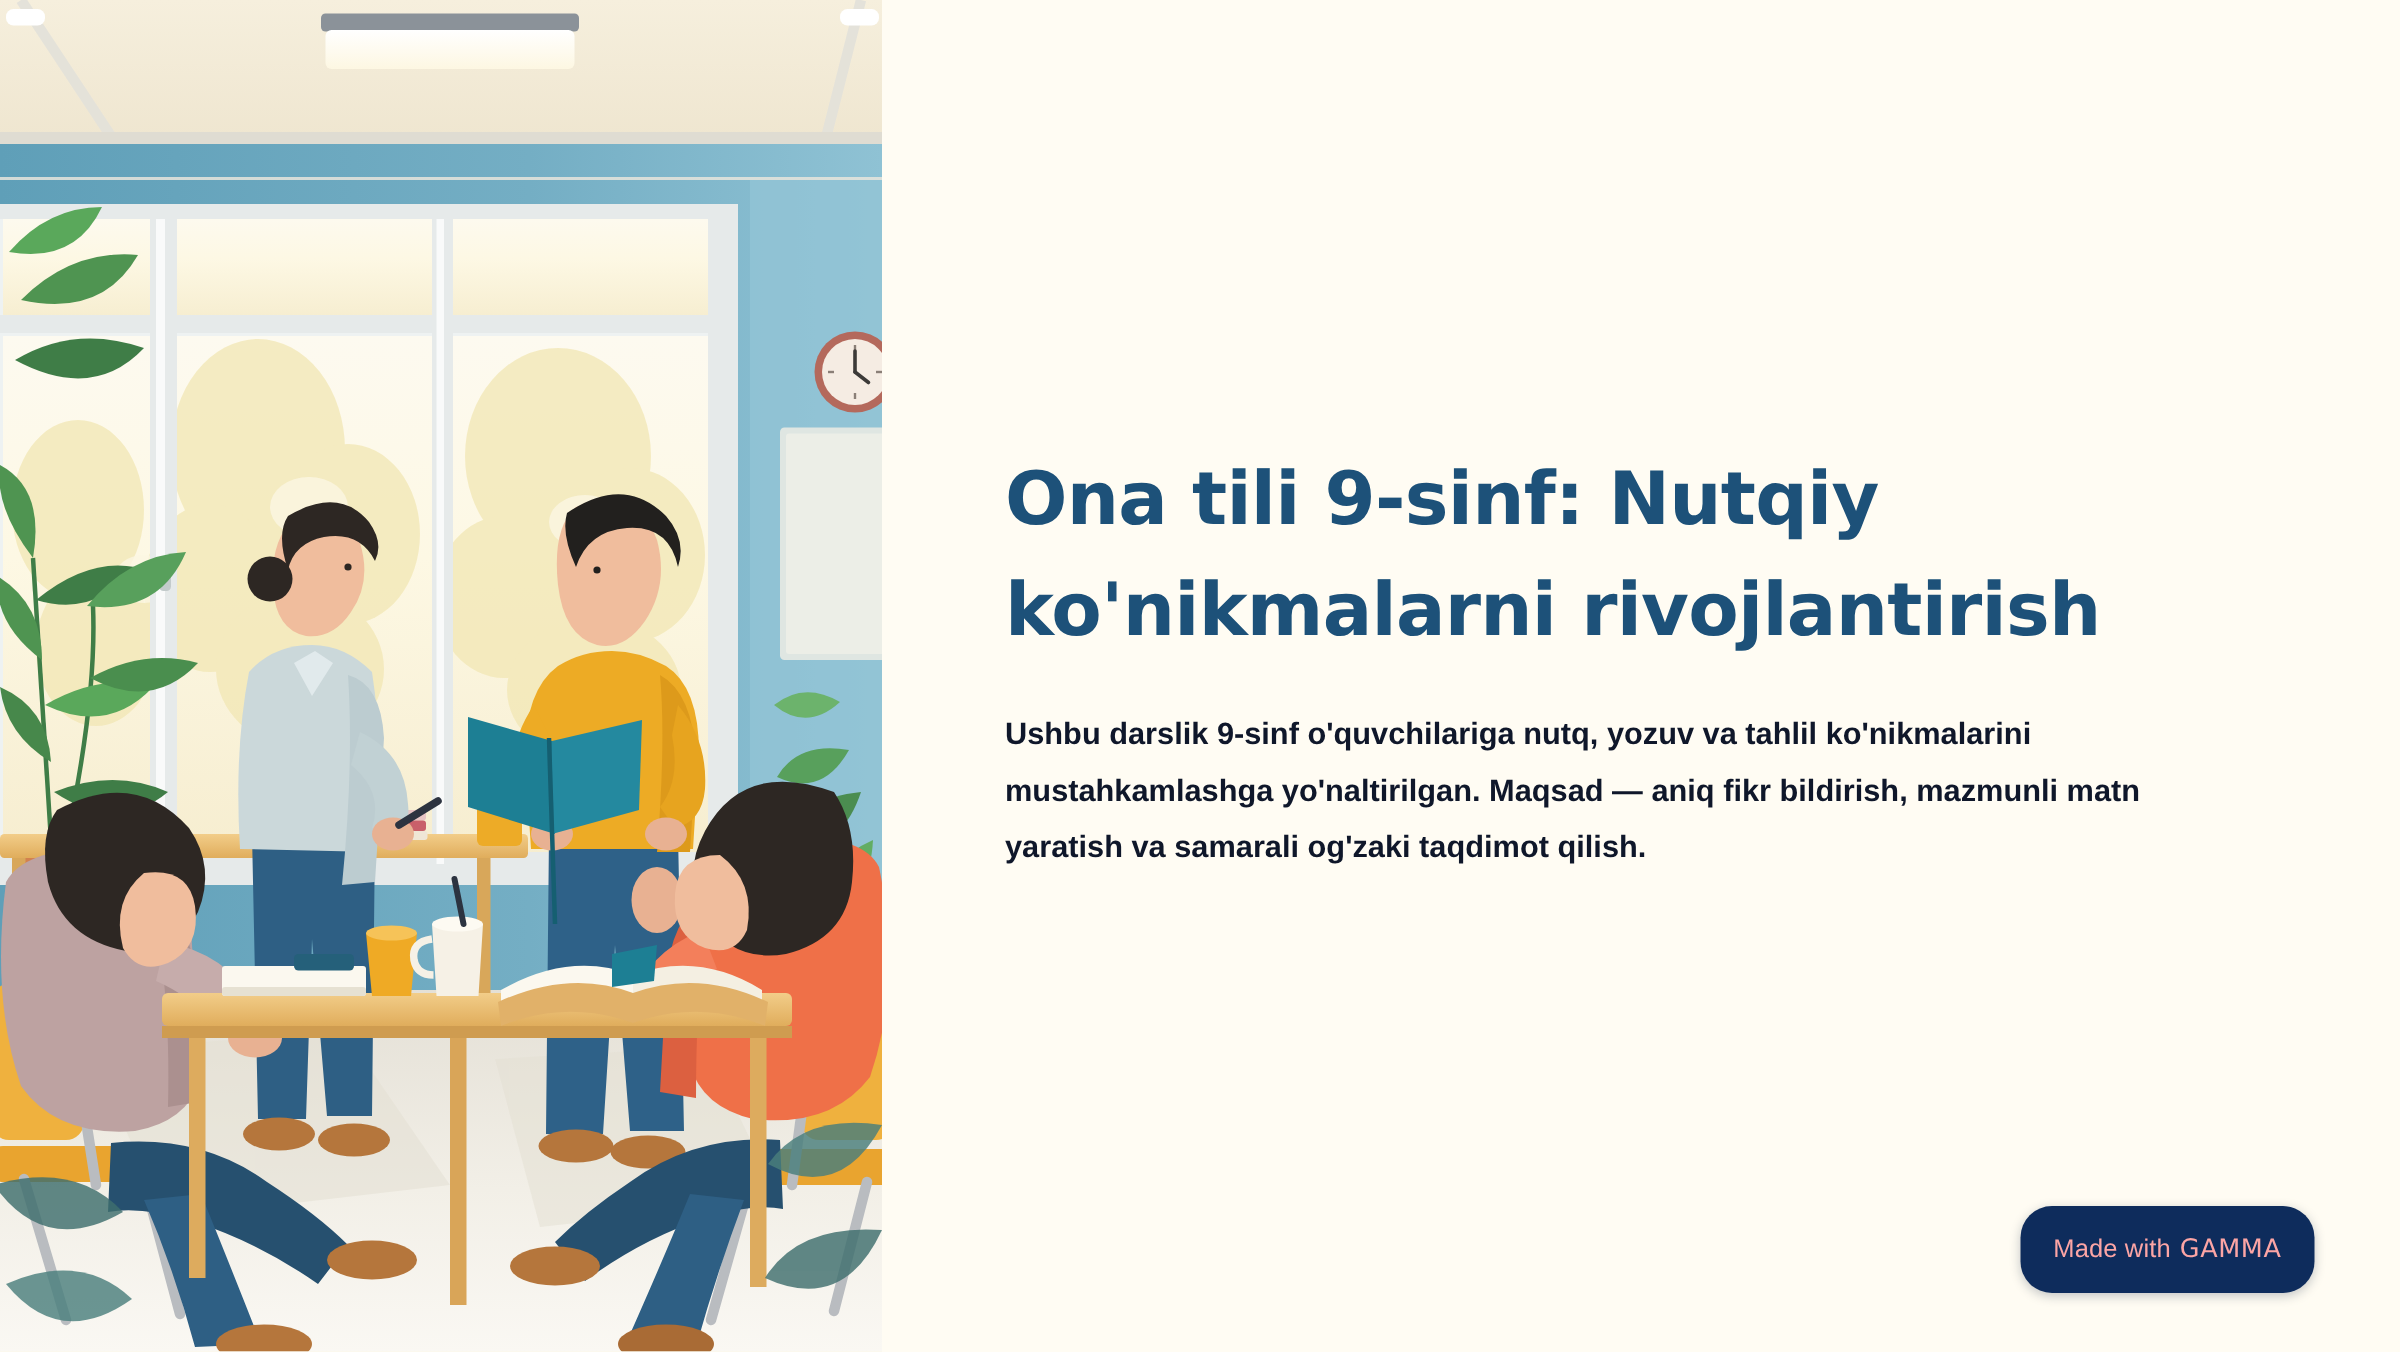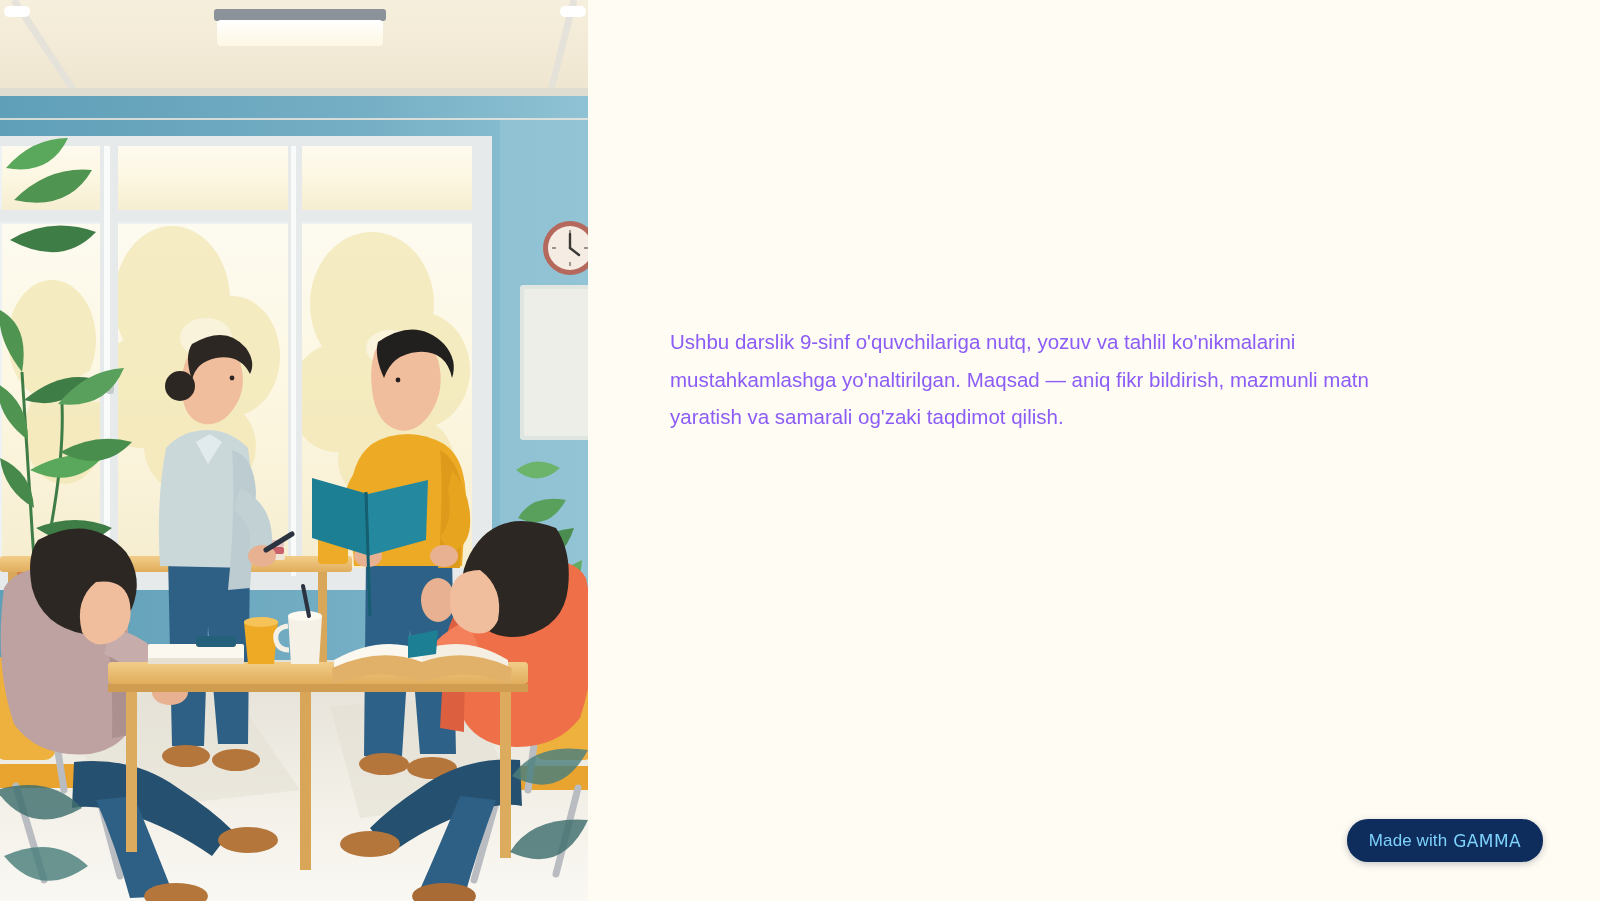--- a/index.html
+++ b/index.html
@@ -47,35 +47,35 @@
     font-weight:700;
     letter-spacing:-0.5px;
     color:#1d5179;
     white-space:pre-line;
   }
   .slide-body {
     margin-top:27px;
     font-family:"Liberation Sans", sans-serif;
     font-size:20.5px;
     line-height:37.5px;
-    font-weight:400;
-    color:#8b5cf6;
+    font-weight:700;
+    color:#0f172a;
     max-width:768px;
   }
 
   
   .gamma-badge {
     position:absolute;
     right:57px;
     bottom:39px;
-    height:43px;
+    height:58px;
     padding:0 22px;
     border-radius:21px;
     background:#0e2c5c;
-    color:#7dd3fc;
+    color:#fca5a5;
     display:flex;
     align-items:center;
     gap:6px;
     box-shadow:0 2px 7px rgba(10,30,60,0.25);
     cursor:pointer;
     user-select:none;
   }
   .gamma-made {
     font-family:"Liberation Sans", sans-serif;
     font-size:17px;
@@ -406,20 +406,21 @@
         <path d="M-4 790 q54 -16 86 18 q-52 30 -86 -18Z"></path>
         <path d="M4 856 q50 -22 84 10 q-48 34 -84 -10Z" fill="#4a7f7c"></path>
         <path d="M588 750 q-52 -8 -76 26 q48 26 76 -26Z" fill="#4a7f7c"></path>
         <path d="M588 820 q-56 -4 -78 32 q52 24 78 -32Z" fill="#3f6f6e"></path>
       </g>
     </svg>
   </div>
 
   <div class="content">
     <div class="text-block">
+      <h1 class="slide-title">Ona tili 9-sinf: Nutqiy ko'nikmalarni rivojlantirish</h1>
       <p class="slide-body">Ushbu darslik 9-sinf o'quvchilariga nutq, yozuv va tahlil ko'nikmalarini mustahkamlashga yo'naltirilgan. Maqsad — aniq fikr bildirish, mazmunli matn yaratish va samarali og'zaki taqdimot qilish.</p>
     </div>
 
     <div class="gamma-badge">
       <span class="gamma-made">Made with</span>
       <span class="gamma-word">GAMMA</span>
     </div>
   </div>
 
 </div>

